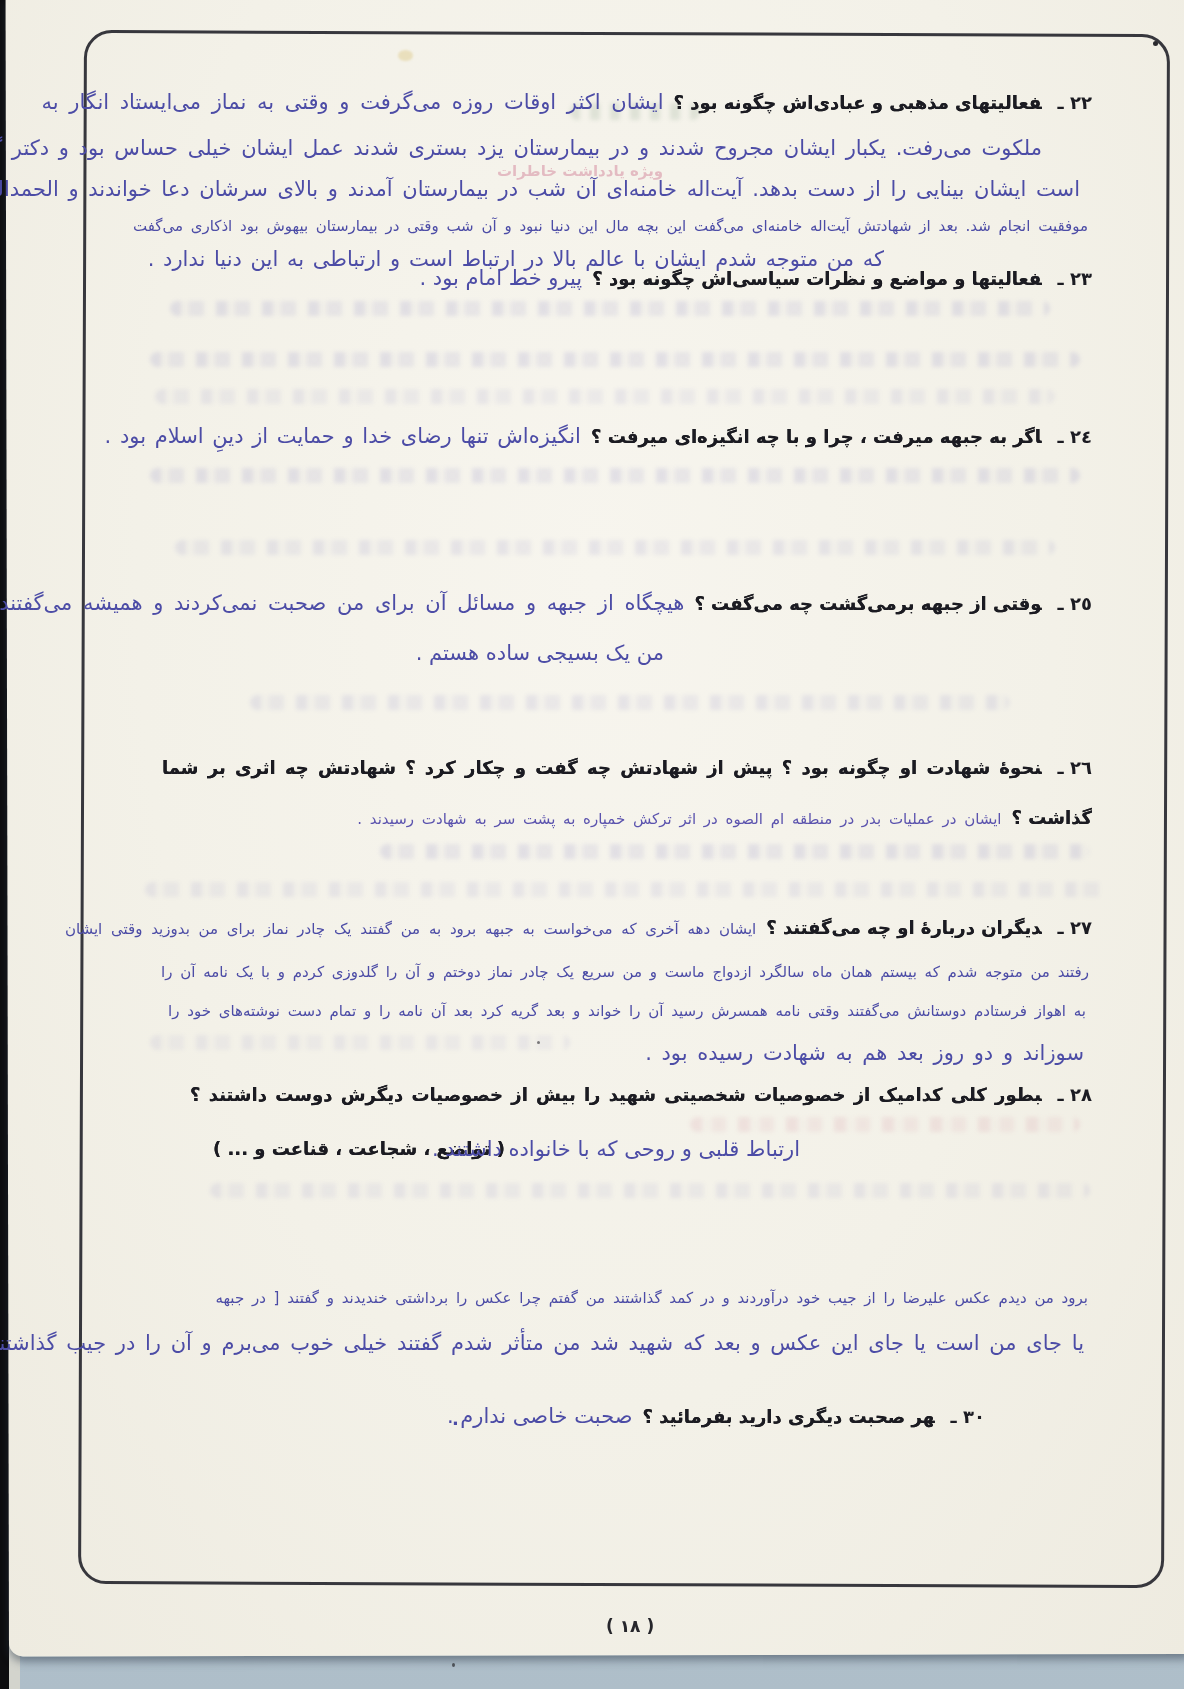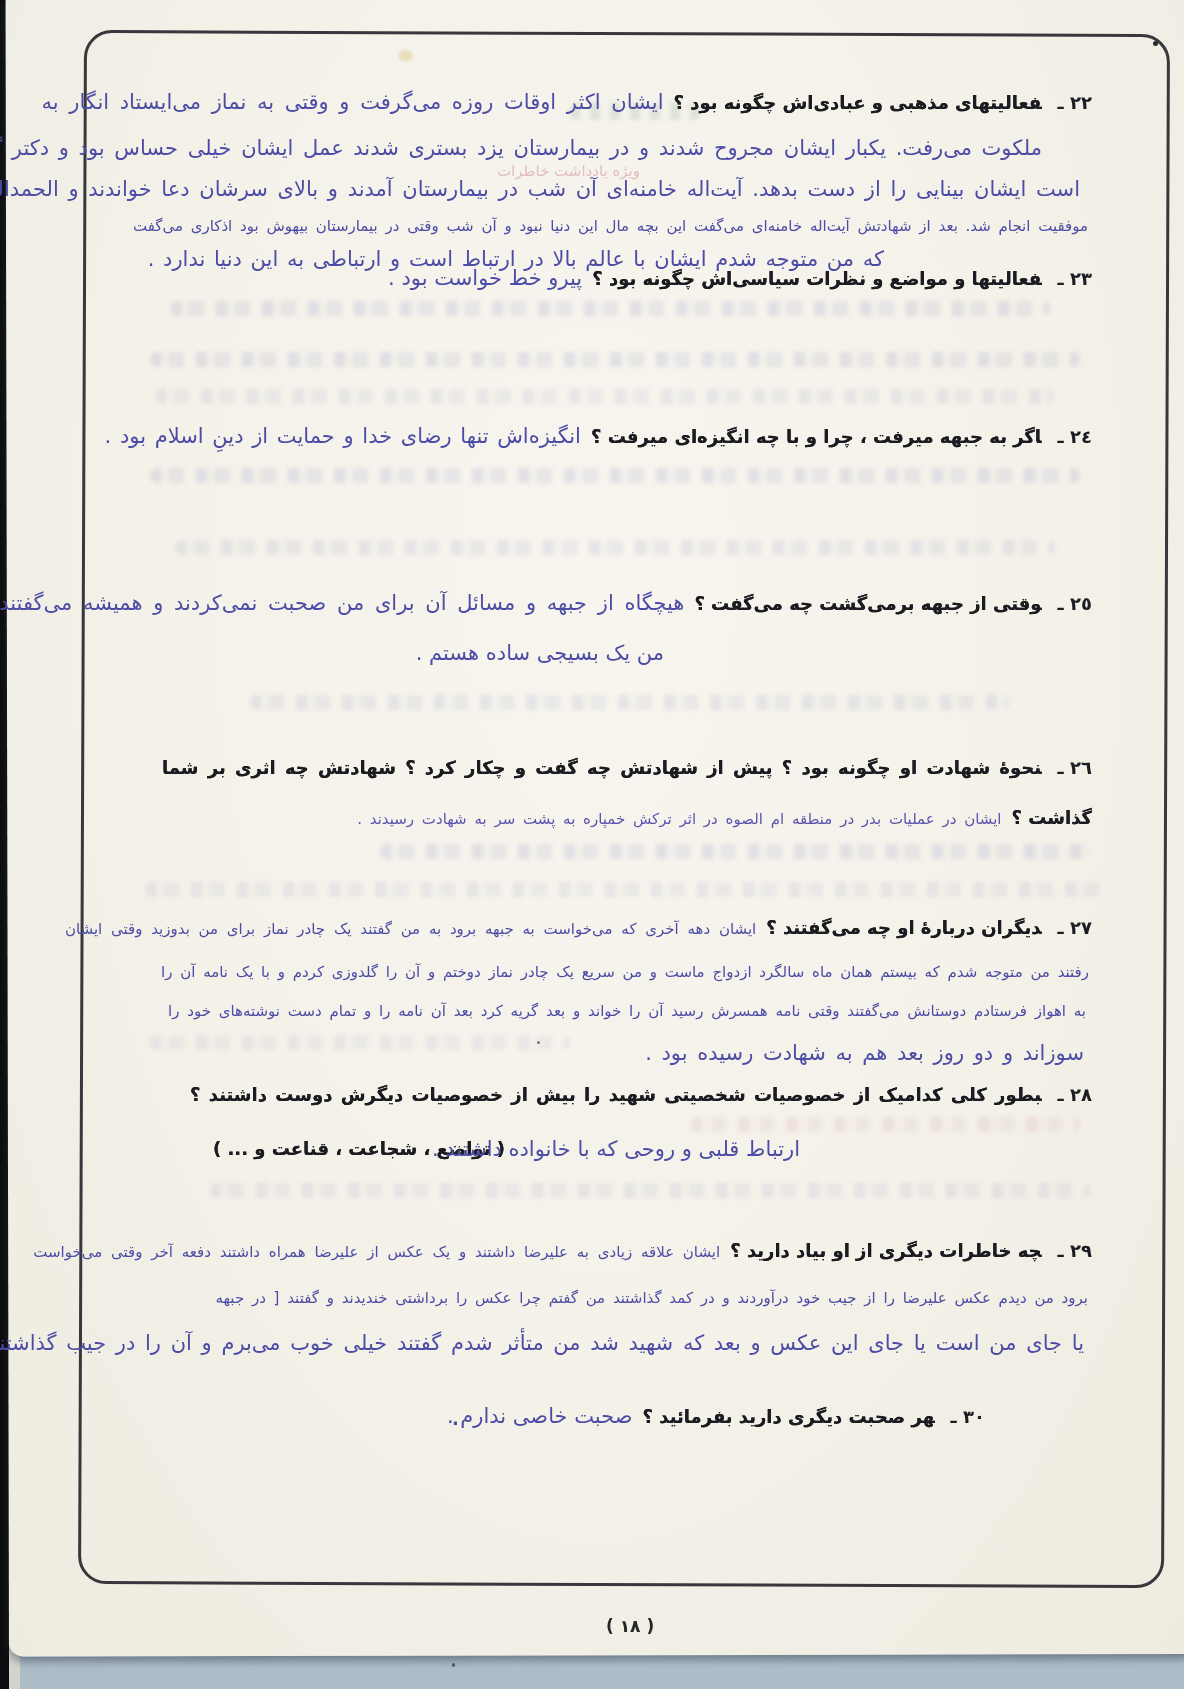--- a/index.html
+++ b/index.html
@@ -39,21 +39,21 @@
       rgba(125,122,190,.30) 0 11px, rgba(125,122,190,.05) 11px 19px,
       rgba(125,122,190,.22) 19px 34px, rgba(125,122,190,0) 34px 46px);
     filter:blur(2px);
   }
   .bleed.pinkish{background:repeating-linear-gradient(90deg,
       rgba(205,130,150,.28) 0 12px, rgba(205,130,150,.04) 12px 22px,
       rgba(205,130,150,.20) 22px 36px, rgba(205,130,150,0) 36px 48px);}
   .watermark{
     position:absolute;direction:rtl;white-space:nowrap;
     color:#d68fa2;opacity:.55;filter:blur(.6px);
-    font-size:15px;font-weight:normal;letter-spacing:2px;
+    font-size:15px;font-weight:bold;letter-spacing:2px;
   }
   .smudge-green{
     position:absolute;left:570px;top:103px;width:130px;height:17px;border-radius:8px;
     background:repeating-linear-gradient(90deg,rgba(140,165,140,.35) 0 10px,rgba(140,165,140,0) 10px 20px);
     filter:blur(2px);opacity:.6;
   }
   .stain{position:absolute;left:398px;top:50px;width:15px;height:11px;border-radius:50%;
     background:#e6d9ae;opacity:.75;filter:blur(1px);}
   .speck{position:absolute;border-radius:50%;background:#2a2a2e;}
   .page-number{
@@ -104,21 +104,21 @@
     <span class="hw" style="word-spacing:3px;">است ایشان بینایی را از دست بدهد. آیت‌اله خامنه‌ای آن شب در بیمارستان آمدند و بالای سرشان دعا خواندند و الحمدالله عمل با</span>
   </div>
   <div class="line" style="top:216px;right:96px;">
     <span class="hw" style="font-size:15px;word-spacing:3px;">موفقیت انجام شد. بعد از شهادتش آیت‌اله خامنه‌ای می‌گفت این بچه مال این دنیا نبود و آن شب وقتی در بیمارستان بیهوش بود اذکاری می‌گفت</span>
   </div>
   <div class="line" style="top:247px;right:300px;">
     <span class="hw" style="word-spacing:2px;">که من متوجه شدم ایشان با عالم بالا در ارتباط است و ارتباطی به این دنیا ندارد .</span>
   </div>
 
   <div class="line" style="top:266px;right:92px;">
-    <span class="qnum">٢٣ ـ</span><span class="qtext">فعالیتها و مواضع و نظرات سیاسی‌اش چگونه بود ؟</span><span class="hw">پیرو خط خواست بود .</span>
+    <span class="qnum">٢٣ ـ</span><span class="qtext">فعالیتها و مواضع و نظرات سیاسی‌اش چگونه بود ؟</span><span class="hw">پیرو خط امام بود .</span>
   </div>
 
   <div class="line" style="top:424px;right:92px;">
     <span class="qnum">٢٤ ـ</span><span class="qtext">اگر به جبهه میرفت ، چرا و با چه انگیزه‌ای میرفت ؟</span><span class="hw" style="word-spacing:2px;">انگیزه‌اش تنها رضای خدا و حمایت از دینِ اسلام بود .</span>
   </div>
 
   <div class="line" style="top:591px;right:92px;">
     <span class="qnum">٢٥ ـ</span><span class="qtext">وقتی از جبهه برمی‌گشت چه می‌گفت ؟</span><span class="hw" style="word-spacing:4px;">هیچگاه از جبهه و مسائل آن برای من صحبت نمی‌کردند و همیشه می‌گفتند</span>
   </div>
   <div class="line" style="top:641px;right:520px;">
@@ -148,23 +148,20 @@
   <div class="line" style="top:1084px;right:92px;">
     <span class="qnum">٢٨ ـ</span><span class="qtext" style="word-spacing:2px;">بطور کلی کدامیک از خصوصیات شخصیتی شهید را بیش از خصوصیات دیگرش دوست داشتند ؟</span>
   </div>
   <div class="line" style="top:1138px;left:203px;">
     <span class="qtext">( تواضع ، شجاعت ، قناعت و ... )</span>
   </div>
   <div class="line" style="top:1137px;left:432px;">
     <span class="hw">ارتباط قلبی و روحی که با خانواده داشتند .</span>
   </div>
 
-  <div class="line" style="top:1240px;right:92px;">
-    <span class="qnum">٢٩ ـ</span><span class="qtext">چه خاطرات دیگری از او بیاد دارید ؟</span><span class="hw" style="font-size:15px;word-spacing:4px;">ایشان علاقه زیادی به علیرضا داشتند و یک عکس از علیرضا همراه داشتند دفعه آخر وقتی می‌خواست</span>
-  </div>
   <div class="line" style="top:1288px;right:96px;">
     <span class="hw" style="font-size:15px;word-spacing:3px;">برود من دیدم عکس علیرضا را از جیب خود درآوردند و در کمد گذاشتند من گفتم چرا عکس را برداشتی خندیدند و گفتند [ در جبهه</span>
   </div>
   <div class="line" style="top:1331px;right:100px;">
     <span class="hw" style="word-spacing:3px;margin-top:40px;">یا جای من است یا جای این عکس و بعد که شهید شد من متأثر شدم گفتند خیلی خوب می‌برم و آن را در جیب گذاشتند .</span>
   </div>
 
   <div class="line" style="top:1404px;right:199px;">
     <span class="qnum">٣٠ ـ</span><span class="qtext">هر صحبت دیگری دارید بفرمائید ؟</span><span class="hw">صحبت خاصی ندارم .</span>
   </div>

